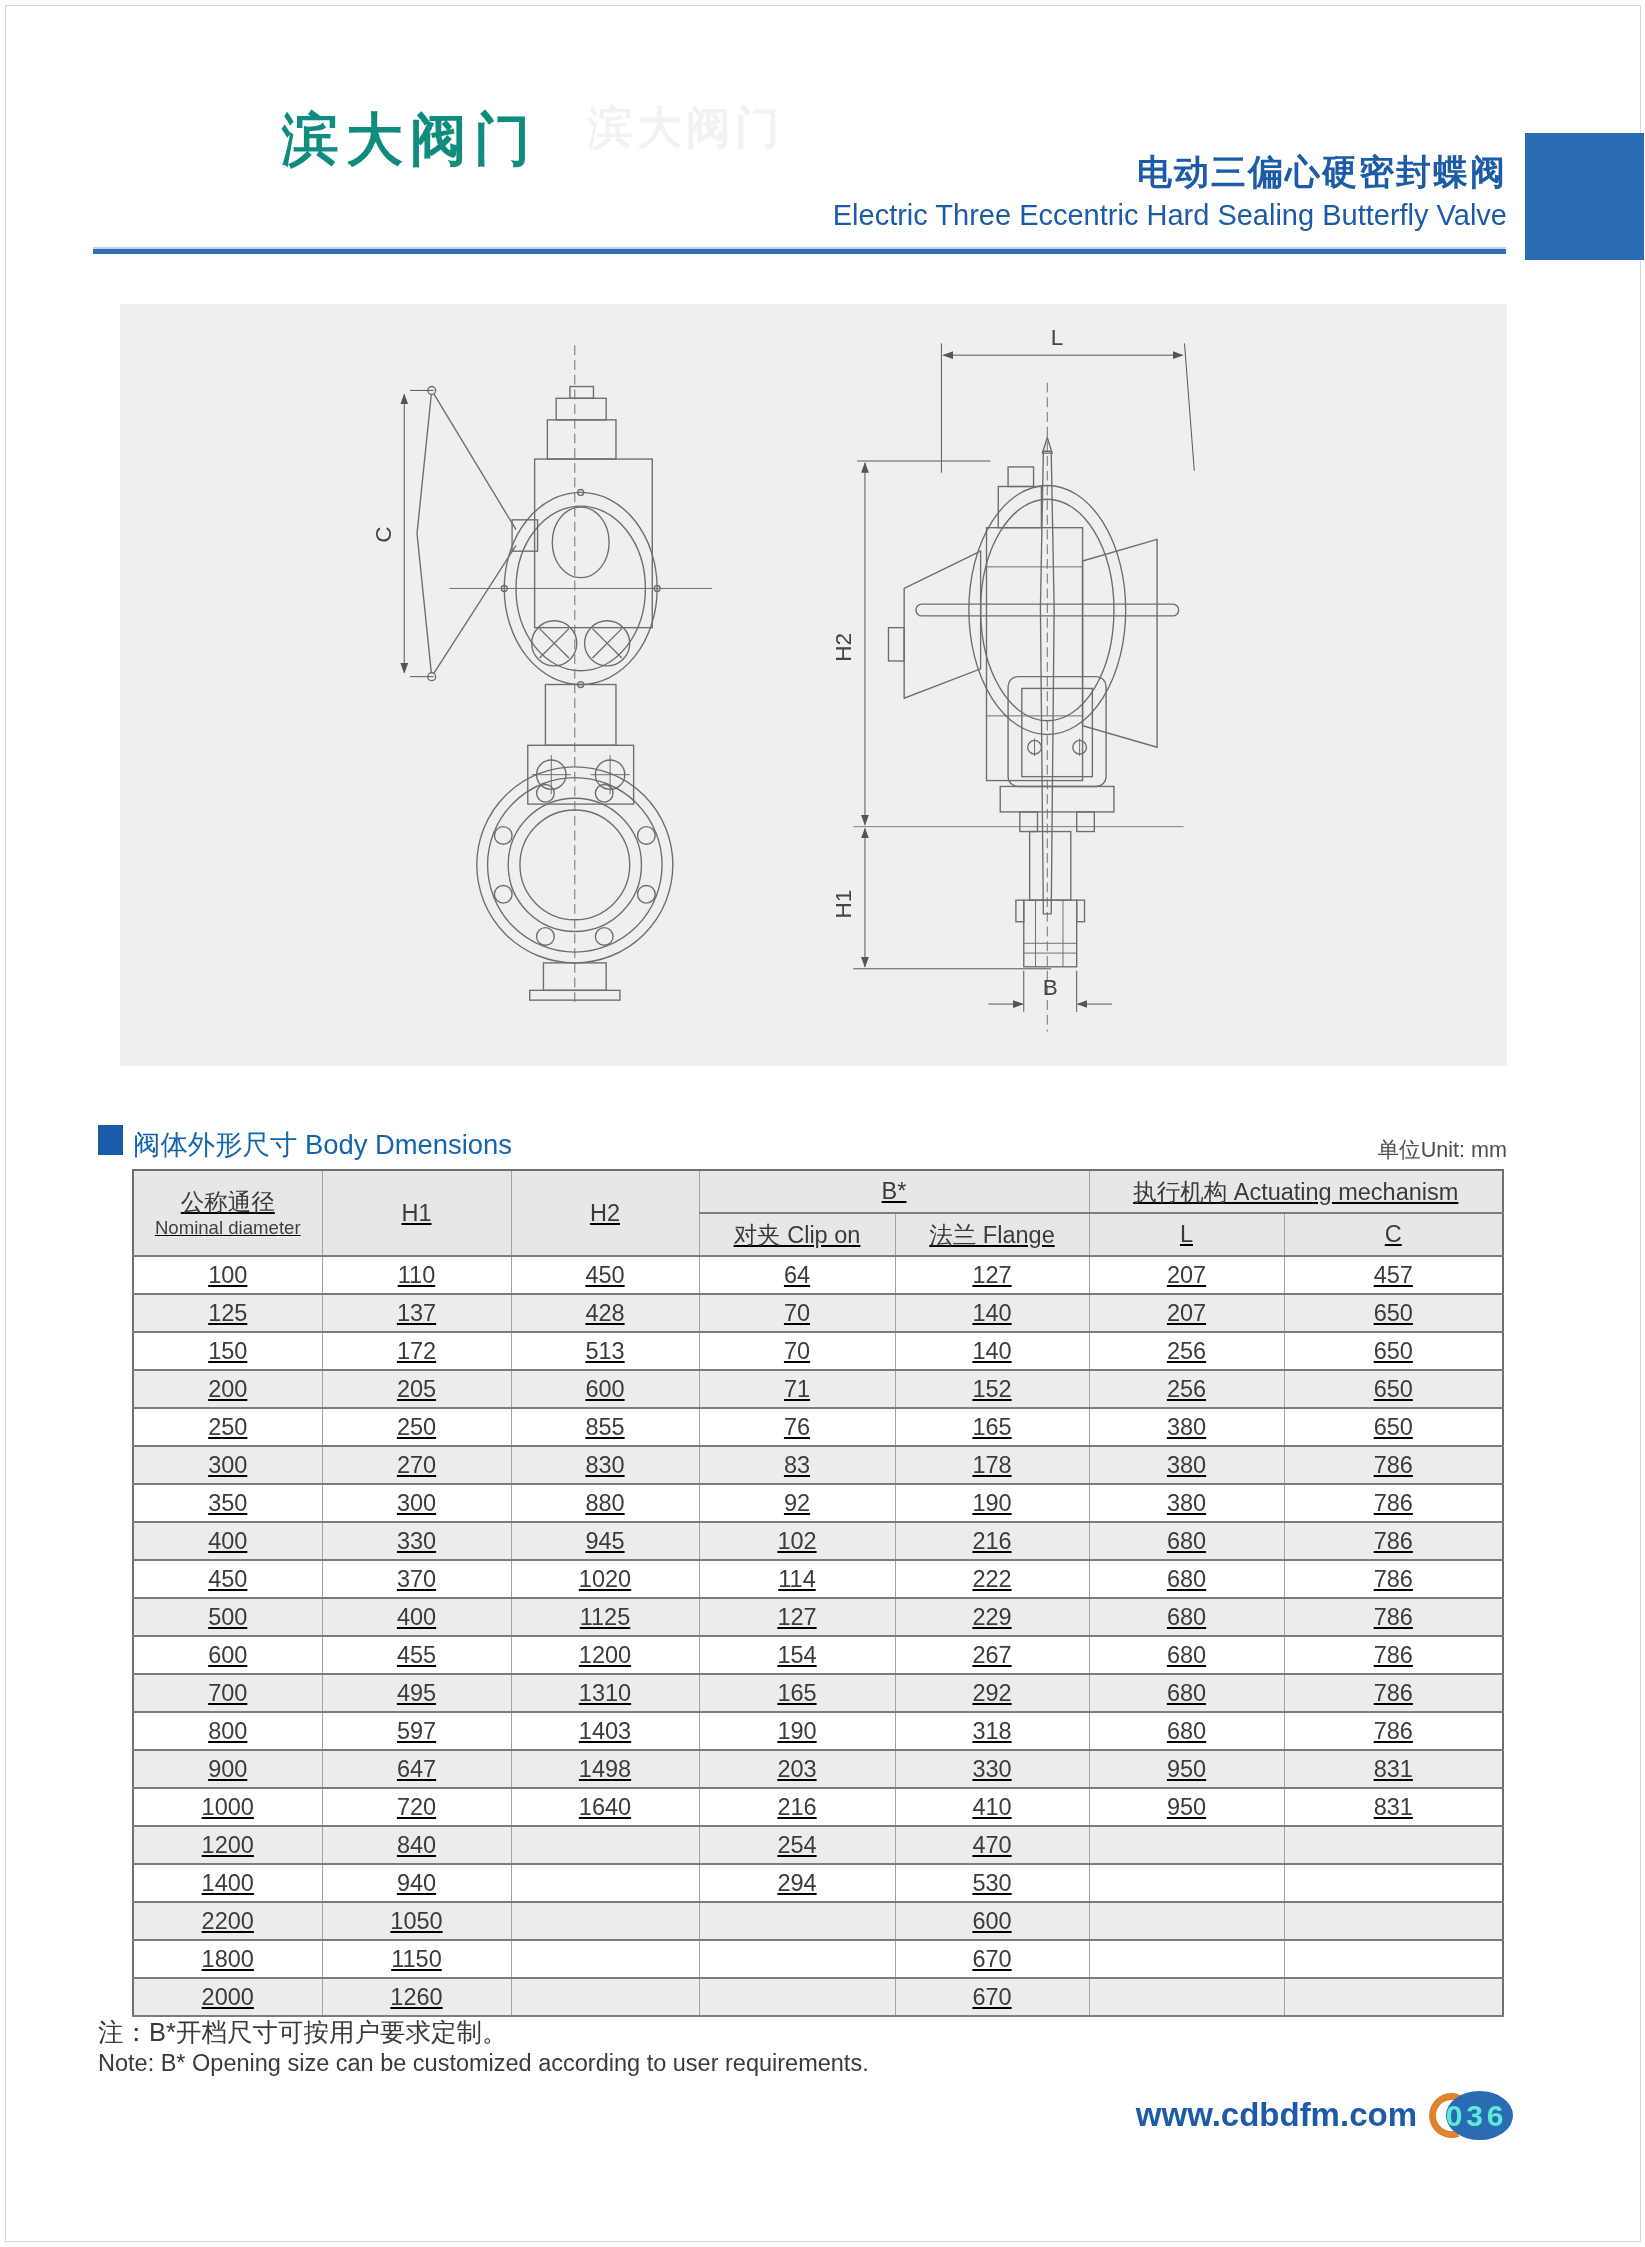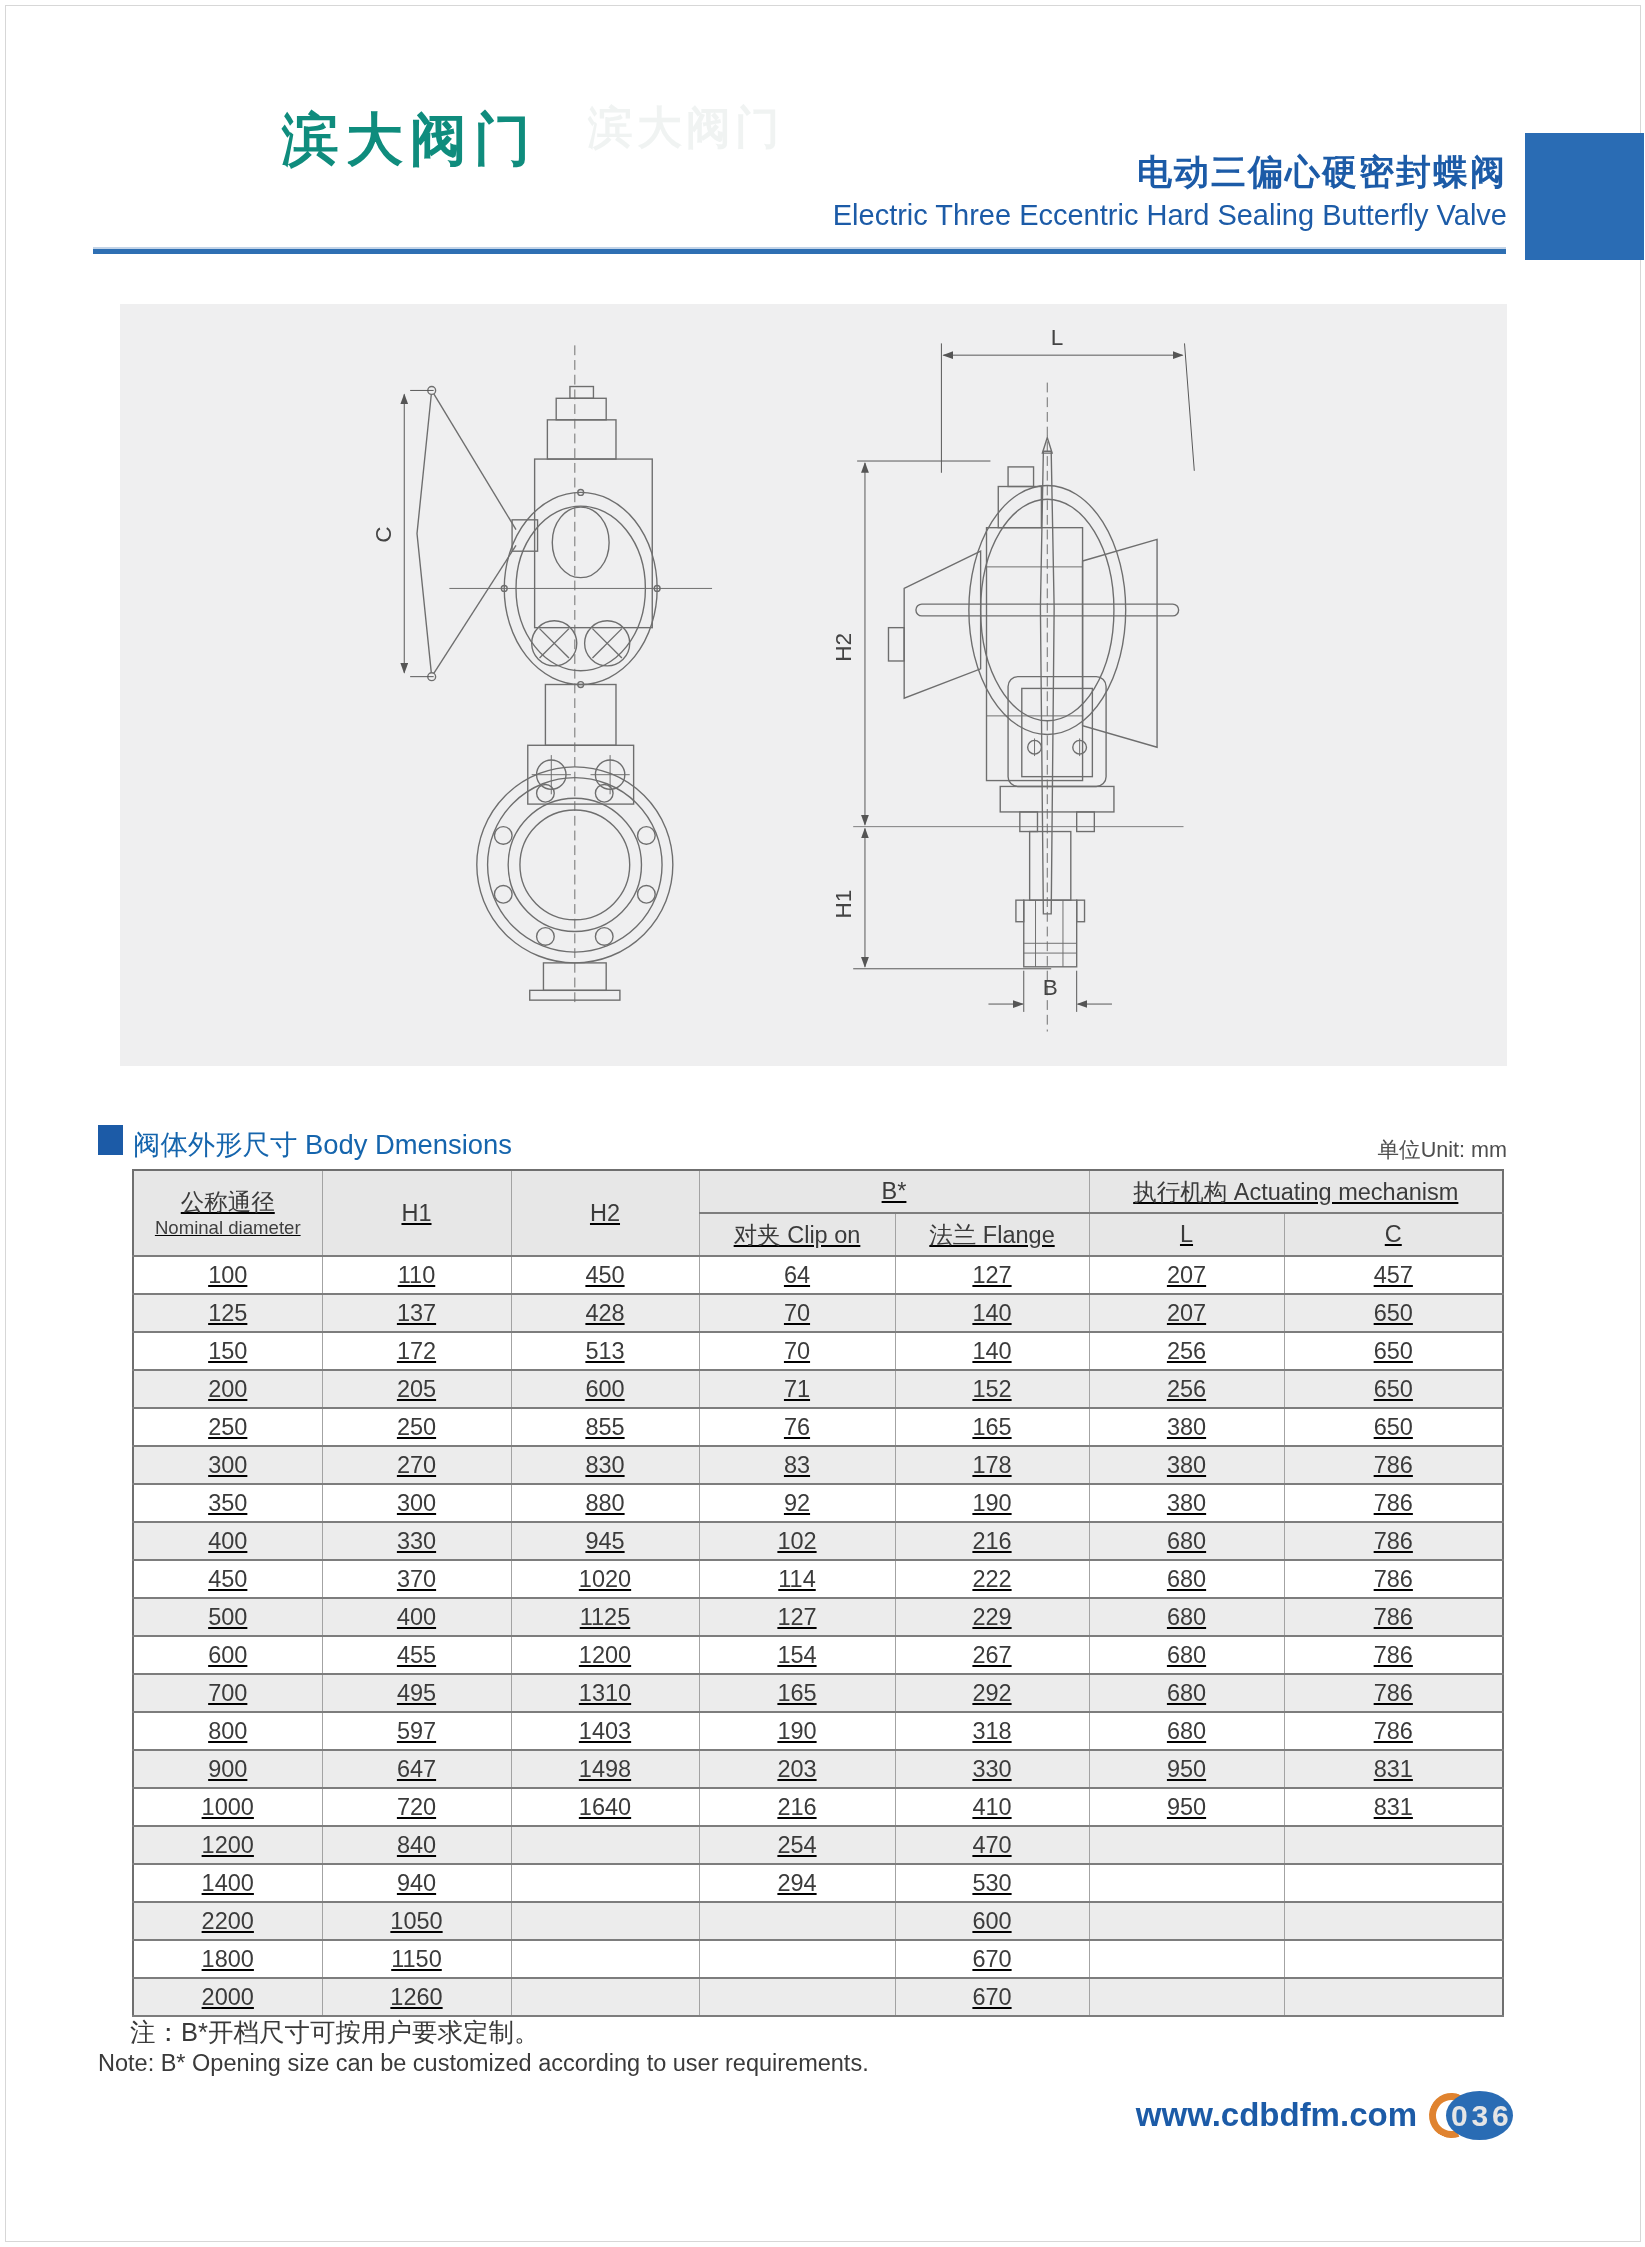--- a/index.html
+++ b/index.html
@@ -58,38 +58,38 @@
     border-right:1px solid #a3a3a3; border-bottom:2px solid #7d7d7d;
     text-align:center; vertical-align:middle; padding:0; font-weight:normal;
   }
   table.dims thead th { background:#e7e7e7; height:41px; }
   table.dims thead .cn { display:block; font-size:23.5px; line-height:29px; }
   table.dims thead .en { display:block; font-size:18.6px; line-height:21.6px; color:#3f3f3f; }
   table.dims tbody td { height:36px; background:#ffffff; }
   table.dims tbody tr.alt td { background:#ececec; }
 
   
-  .note-cn { position:absolute; left:98px; top:2015px; font-size:25.5px; color:#3a3a3a;margin-left:32px; }
+  .note-cn { position:absolute; left:98px; top:2015px; font-size:25.5px; color:#3a3a3a; }
   .note-en { position:absolute; left:98px; top:2050px; font-size:23.5px; color:#3a3a3a;text-align:center; }
 
   
   .site-url {
     position:absolute; right:229px; top:2096px; font-size:33px; font-weight:bold;
     color:#1c5ba7; text-decoration:none;text-align:right;
   }
   .page-badge { position:absolute; left:1429px; top:2090px; width:94px; height:51px; }
   .badge-arc {
     position:absolute; left:0; top:2.9px; width:45px; height:45px; box-sizing:border-box;
     border:7.8px solid #e0832f; border-right-color:transparent; border-radius:50%;
     transform:rotate(25deg);
   }
   .badge-oval {
     position:absolute; left:16.7px; top:1px; width:67px; height:49px; background:#2a6cb4;
-    border-radius:50% / 50%; color:#e5e5e5; font-size:30px; font-weight:bold;
-    text-align:right; line-height:49px; letter-spacing:3.9px;
+    border-radius:50% / 50%; color:#5eead4; font-size:30px; font-weight:bold;
+    text-align:left; line-height:49px; letter-spacing:3.9px;
   }
 </style>
 </head>
 <body>
 
 <div class="page">
   <div class="frame"></div>
 
 
   <div class="brand-cn">滨大阀门</div>

